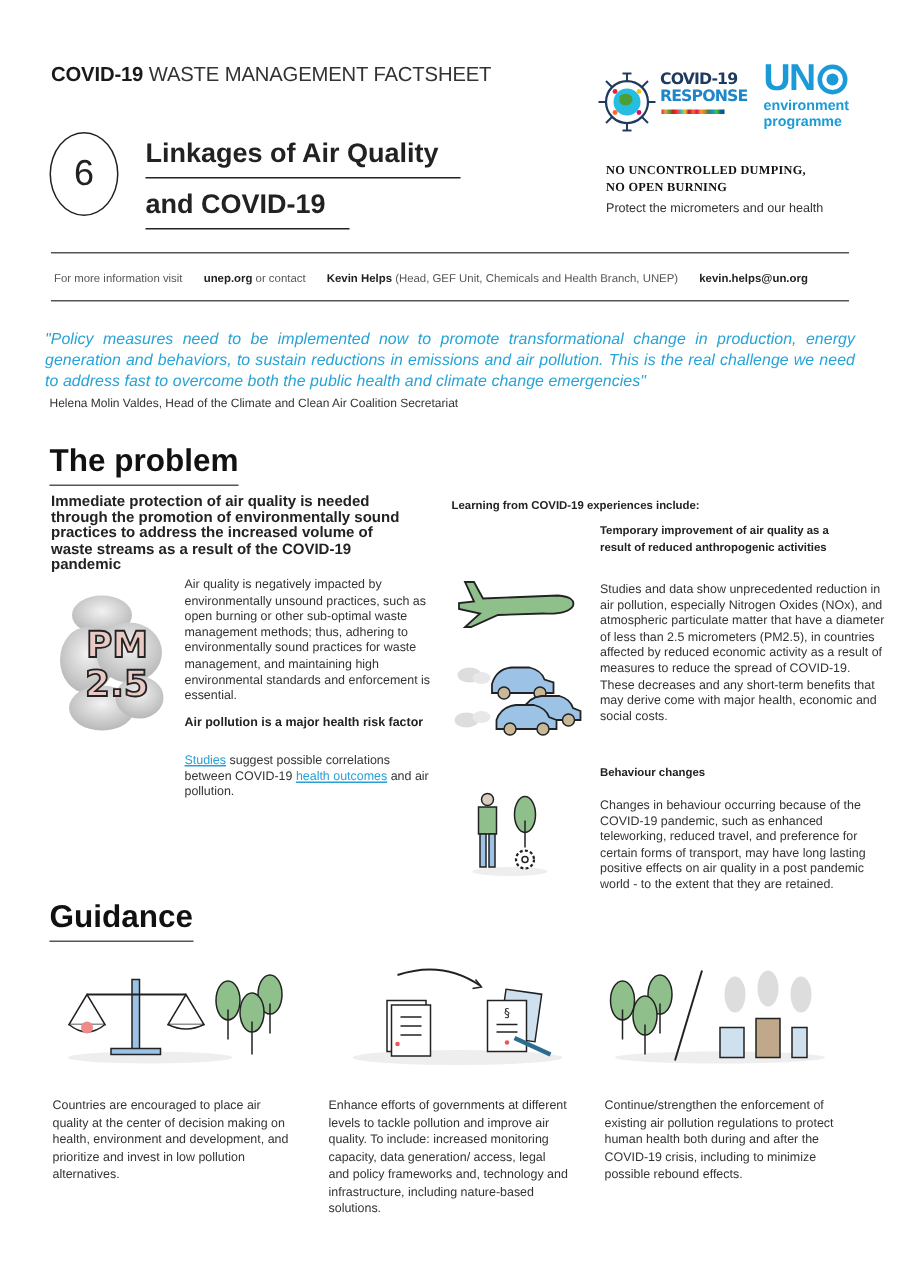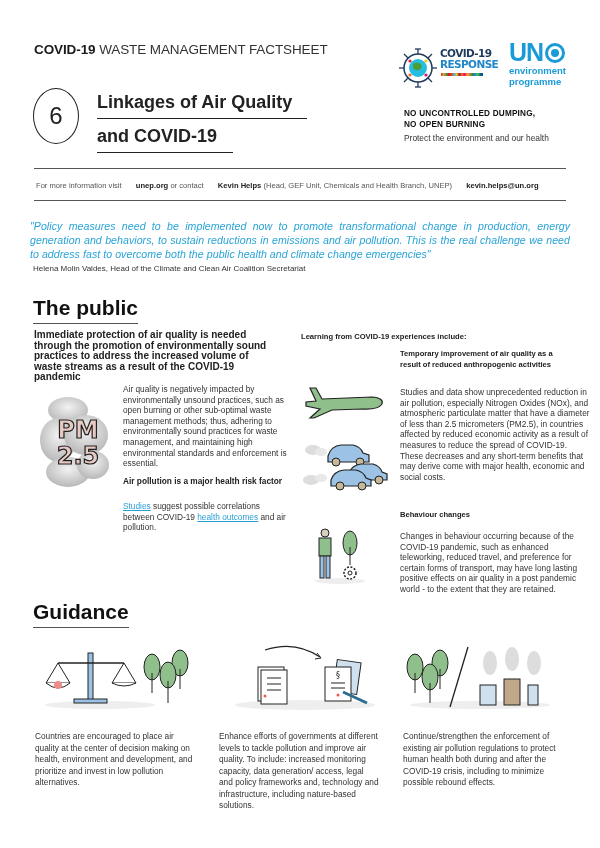--- a/index.html
+++ b/index.html
@@ -22,21 +22,21 @@
   .covid-text .l1 { color: #1f3a5f; }
   .covid-text .l2 { color: #1f86c8; }
   .covid-stripe { left: 441px; top: 73px; width: 42px; height: 3px; background: linear-gradient(90deg,#e5243b,#dda63a,#4c9f38,#c5192d,#ff3a21,#26bde2,#fcc30b,#a21942,#fd6925,#dd1367,#fd9d24,#bf8b2e,#3f7e44,#0a97d9,#56c02b,#00689d,#19486a); }
 
   .un-logo { left: 509px; top: 40px; }
   .un-big { font-size: 25px; font-weight: bold; color: #1a9ad6; letter-spacing: -1px; line-height: 25px; display: flex; align-items: center; gap: 2px; }
   .un-emblem { width: 20px; height: 20px; border: 3px solid #1a9ad6; border-radius: 50%; position: relative; }
   .un-emblem::after { content: ""; position: absolute; left: 3px; top: 3px; width: 8px; height: 8px; background: #1a9ad6; border-radius: 50%; }
   .un-sub { font-size: 9.5px; font-weight: bold; color: #1a9ad6; line-height: 10px; margin-top: 1px; }
 
-  .slogan { left: 404px; top: 108px; font-size: 8.2px; font-weight: bold; color: #111; line-height: 11px; letter-spacing: 0.2px; }
+  .slogan { left: 404px; top: 108px; font-size: 8.2px; font-weight: bold; color: #111; line-height: 11px; letter-spacing: 0.2px; font-family: Liberation Serif, serif; }
   .slogan-sub { left: 404px; top: 133px; font-size: 8.4px; color: #333; }
 
   .rule { left: 34px; width: 532px; height: 1px; background: #555; }
   .contact { left: 36px; top: 181px; font-size: 7.6px; color: #555; white-space: nowrap; }
   .contact b { color: #222; padding-left: 12px; }
 
   .quote { left: 30px; top: 219px; width: 540px; font-size: 10.6px; font-style: italic; color: #27a3d7; line-height: 14px; text-align: justify; letter-spacing: 0.05px; }
   .quote-attr { left: 33px; top: 264px; font-size: 8px; color: #333; }
 
   .h2 { font-size: 21px; font-weight: bold; color: #111; padding-bottom: 3px; border-bottom: 1.3px solid #555; }
@@ -118,32 +118,32 @@
       <span class="un-emblem"></span>
     </div>
   <div class="un-sub">environment</div>
   <div class="un-sub">programme</div>
 </div>
 
 <div class="abs slogan">
   <div>NO UNCONTROLLED DUMPING,</div>
   <div>NO OPEN BURNING</div>
 </div>
-<div class="abs slogan-sub">Protect the environment and our health</div>
+<div class="abs slogan-sub">Protect the micrometers and our health</div>
 
 <div class="abs rule" style="top:168px"></div>
 <div class="abs contact">
   <span>For more information visit </span><b>unep.org</b><span> or contact </span><b>Kevin Helps</b><span> (Head, GEF Unit, Chemicals and Health Branch, UNEP) </span><b>kevin.helps@un.org</b>
 </div>
 <div class="abs rule" style="top:200px"></div>
 
 <div class="abs quote">"Policy measures need to be implemented now to promote transformational change in production, energy generation and behaviors, to sustain reductions in emissions and air pollution. This is the real challenge we need to address fast to overcome both the public health and climate change emergencies"</div>
 <div class="abs quote-attr">Helena Molin Valdes, Head of the Climate and Clean Air Coalition Secretariat</div>
 
-<div class="abs h2 h-problem">The public</div>
+<div class="abs h2 h-problem">The problem</div>
 <div class="abs problem-lead">Immediate protection of air quality is needed through the promotion of environmentally sound practices to address the increased volume of waste streams as a result of the COVID-19 pandemic</div>
 
 <svg class="abs pm-graphic" viewBox="0 0 75 100">
   <defs>
       <radialGradient id="cg" cx="50%" cy="40%" r="60%">
         <stop offset="0" stop-color="#f2f2f2"></stop>
         <stop offset="1" stop-color="#b8b8b8"></stop>
       </radialGradient>
     </defs>
   <ellipse cx="30" cy="20" rx="20" ry="13" fill="url(#cg)"></ellipse>

